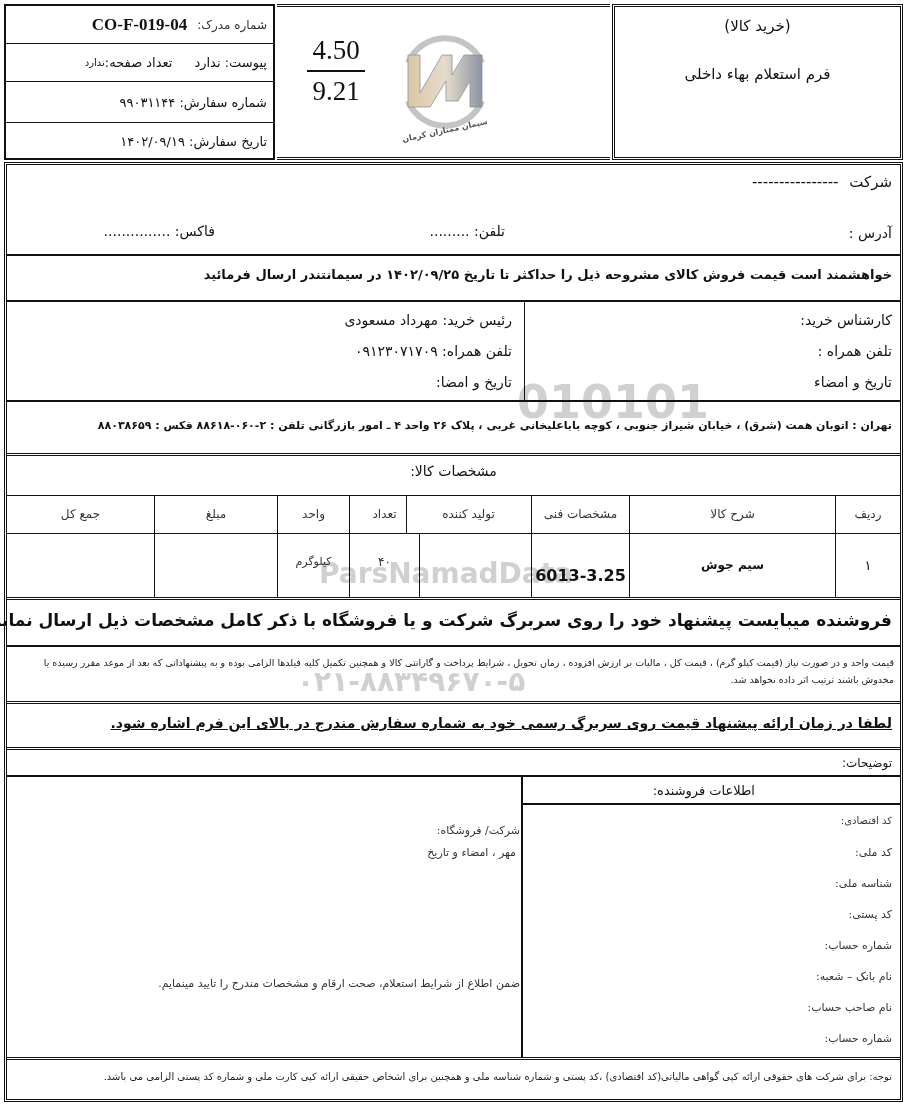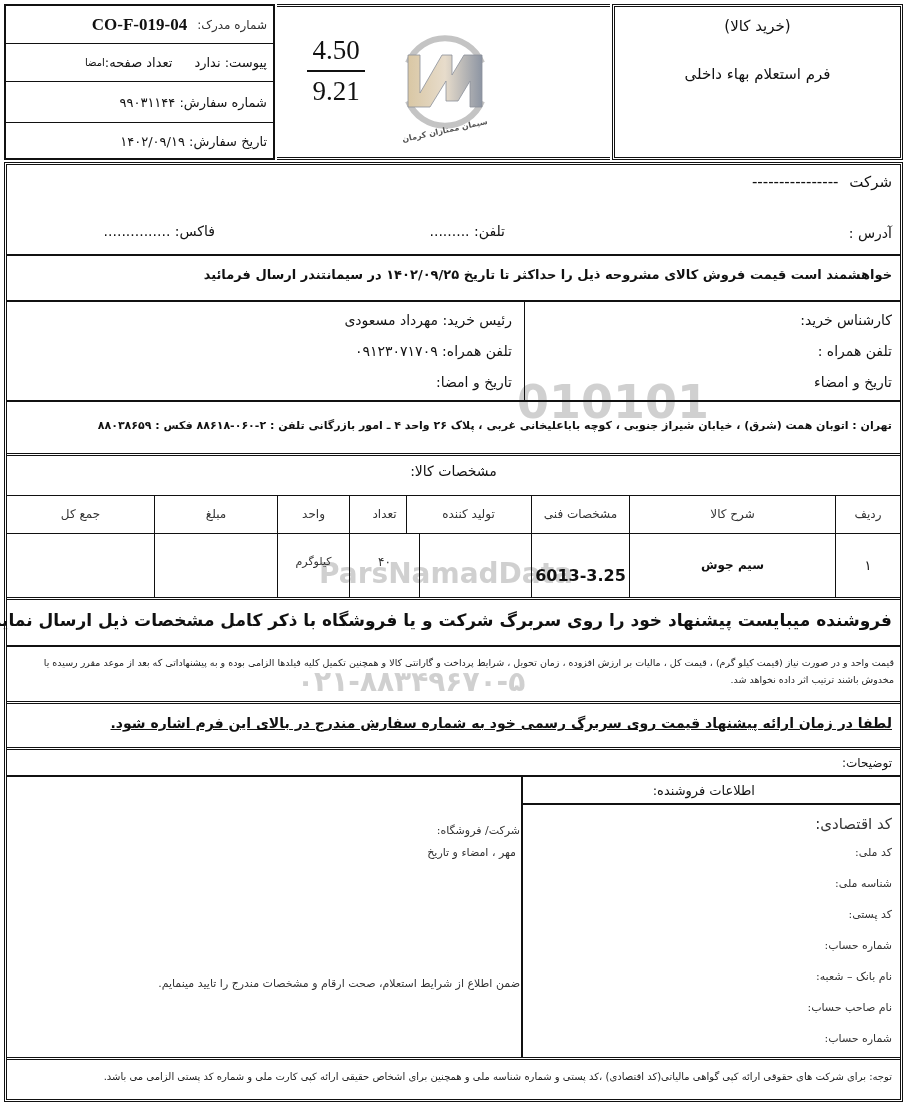--- a/index.html
+++ b/index.html
@@ -32,21 +32,21 @@
 <body>
 
 <div id="hdr-left" class="abs">
   <div class="row" style="top:0;height:38px;">
     <span style="color:#333;">شماره مدرک:</span>
     <span class="serif bold" style="font-size:17px;margin-right:10px;direction:ltr;">CO-F-019-04</span>
   </div>
   <div class="row" style="top:38px;height:38px;">
     <span style="font-size:13px;">پیوست: ندارد</span>
     <span style="font-size:13px;margin-right:22px;">تعداد صفحه:</span>
-    <span style="font-size:10px;">امضا</span>
+    <span style="font-size:10px;">ندارد</span>
   </div>
   <div class="row" style="top:76px;height:41px;">
     <span style="font-size:13px;">شماره سفارش: ۹۹۰۳۱۱۴۴</span>
   </div>
   <div class="row" style="top:117px;height:37px;">
     <span style="font-size:13px;">تاریخ سفارش: ۱۴۰۲/۰۹/۱۹</span>
   </div>
 </div>
 
 <div id="hdr-mid" class="abs">
@@ -142,21 +142,21 @@
   <div class="txt bold" style="right:8px;top:550px;font-size:14px;text-decoration:underline;">لطفا در زمان ارائه پیشنهاد قیمت روی سربرگ رسمی خود به شماره سفارش مندرج در بالای این فرم اشاره شود.</div>
   <div class="hline thick" style="top:582px;"></div>
 
   <div class="txt" style="right:8px;top:591px;font-size:12px;">توضیحات:</div>
   <div class="hline" style="top:610px;"></div>
 
   <div class="abs" style="left:514px;top:610px;width:0;height:282px;border-left:2px solid #111;"></div>
   <div class="txt" style="right:145px;top:618px;font-size:13px;">اطلاعات فروشنده:</div>
   <div class="abs" style="left:514px;right:0;top:638px;border-top:2px solid #111;"></div>
 
-  <div class="txt" style="right:8px;top:650px;font-size:15px;color:#333;">کد اقتصادی:</div>
+  <div class="txt" style="right:8px;top:650px;font-size:10px;color:#333;">کد اقتصادی:</div>
   <div class="txt" style="right:8px;top:681px;font-size:11px;color:#333;">کد ملی:</div>
   <div class="txt" style="right:8px;top:712px;font-size:11px;color:#333;">شناسه ملی:</div>
   <div class="txt" style="right:8px;top:743px;font-size:11px;color:#333;">کد پستی:</div>
   <div class="txt" style="right:8px;top:774px;font-size:11px;color:#333;">شماره حساب:</div>
   <div class="txt" style="right:8px;top:805px;font-size:11px;color:#333;">نام بانک – شعبه:</div>
   <div class="txt" style="right:8px;top:836px;font-size:11px;color:#333;">نام صاحب حساب:</div>
   <div class="txt" style="right:8px;top:867px;font-size:11px;color:#333;">شماره حساب:</div>
 
   <div class="txt" style="right:380px;top:659px;font-size:11px;color:#333;">شرکت/ فروشگاه:</div>
   <div class="txt" style="right:384px;top:681px;font-size:11px;color:#333;">مهر ، امضاء و تاریخ</div>

